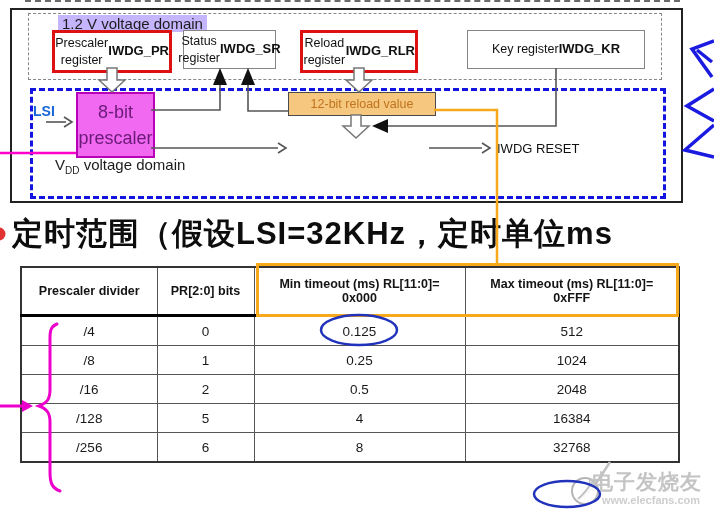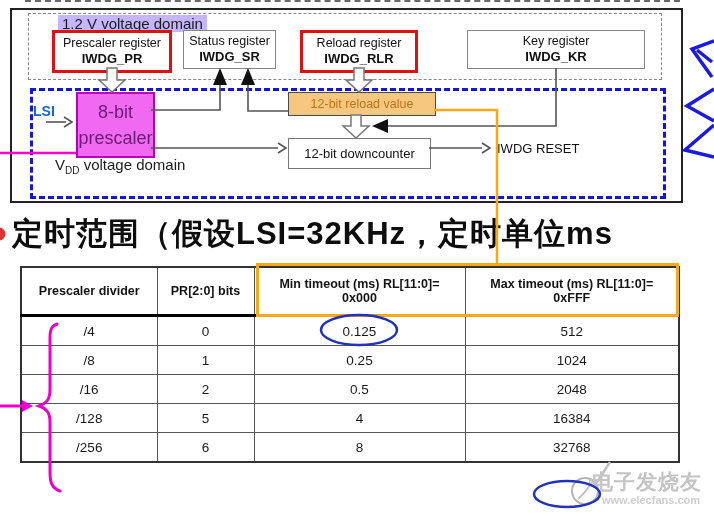--- a/index.html
+++ b/index.html
@@ -7,21 +7,21 @@
         font-family:"Liberation Sans","DejaVu Sans",sans-serif;color:#111;}
   .abs{position:absolute;}
   
   .outer-box{left:10px;top:8px;width:669px;height:191px;border:2px solid #222;background:#fff;z-index:1;}
   .top-cut-dash{left:25px;top:0;width:655px;height:0;border-top:2.5px dashed #6a6a6a;z-index:2;}
   .box-1v2{left:28px;top:13px;width:632px;height:65px;border:1.6px dashed #888;z-index:2;}
   .label-1v2{left:58px;top:15px;font-size:15px;color:#1c1c1c;background:#c4b5fd;padding:0 4px;z-index:3;}
   .vdd-box{left:30px;top:88px;width:630px;height:105px;border:3px dashed var(--blue-dash,#1414e0);z-index:2;}
   .vdd-label{left:55px;top:156px;font-size:15px;color:#1c1c1c;z-index:3;}
   .vdd-label sub{font-size:10px;}
-  .reg{top:30px;height:37px;background:#fff;display:flex;flex-direction:column;align-items:center;
+  .reg{top:30px;height:37px;background:#fff;display:flex;flex-direction:row;align-items:center;
        justify-content:center;line-height:1.3;font-size:12.5px;z-index:3;text-align:center;}
   .reg .mn{font-weight:bold;font-size:13px;}
   .reg.hl{border:3px solid var(--red,#dd1111);}
   .reg.plain{border:1.6px solid #858585;}
   .reg-pr{left:52px;width:114px;}
   .reg-sr{left:183px;width:91px;}
   .reg-rlr{left:300px;width:112px;}
   .reg-kr{left:467px;width:176px;}
   .lsi{left:33px;top:103px;font-size:14px;font-weight:bold;color:#1565d8;z-index:3;}
   .prescaler{left:76px;top:92px;width:75px;height:62px;background:var(--prescaler-fill,#f169f1);
@@ -84,21 +84,20 @@
 
   <div class="abs vdd-box"></div>
   <div class="abs vdd-label"><span>V</span><sub>DD</sub><span> voltage domain</span></div>
 
   <div class="abs lsi">LSI</div>
   <div class="abs prescaler">
     <span>8-bit</span>
     <span>prescaler</span>
   </div>
   <div class="abs reload">12-bit reload value</div>
-  <div class="abs downcounter">12-bit downcounter</div>
   <div class="abs reset-label">IWDG RESET</div>
 
   <div class="abs heading">定时范围（假设LSI=32KHz，定时单位ms</div>
 
   <table class="tbl">
     <colgroup>
         <col style="width:136px">
         <col style="width:97px">
         <col style="width:211px">
         <col style="width:214px">

